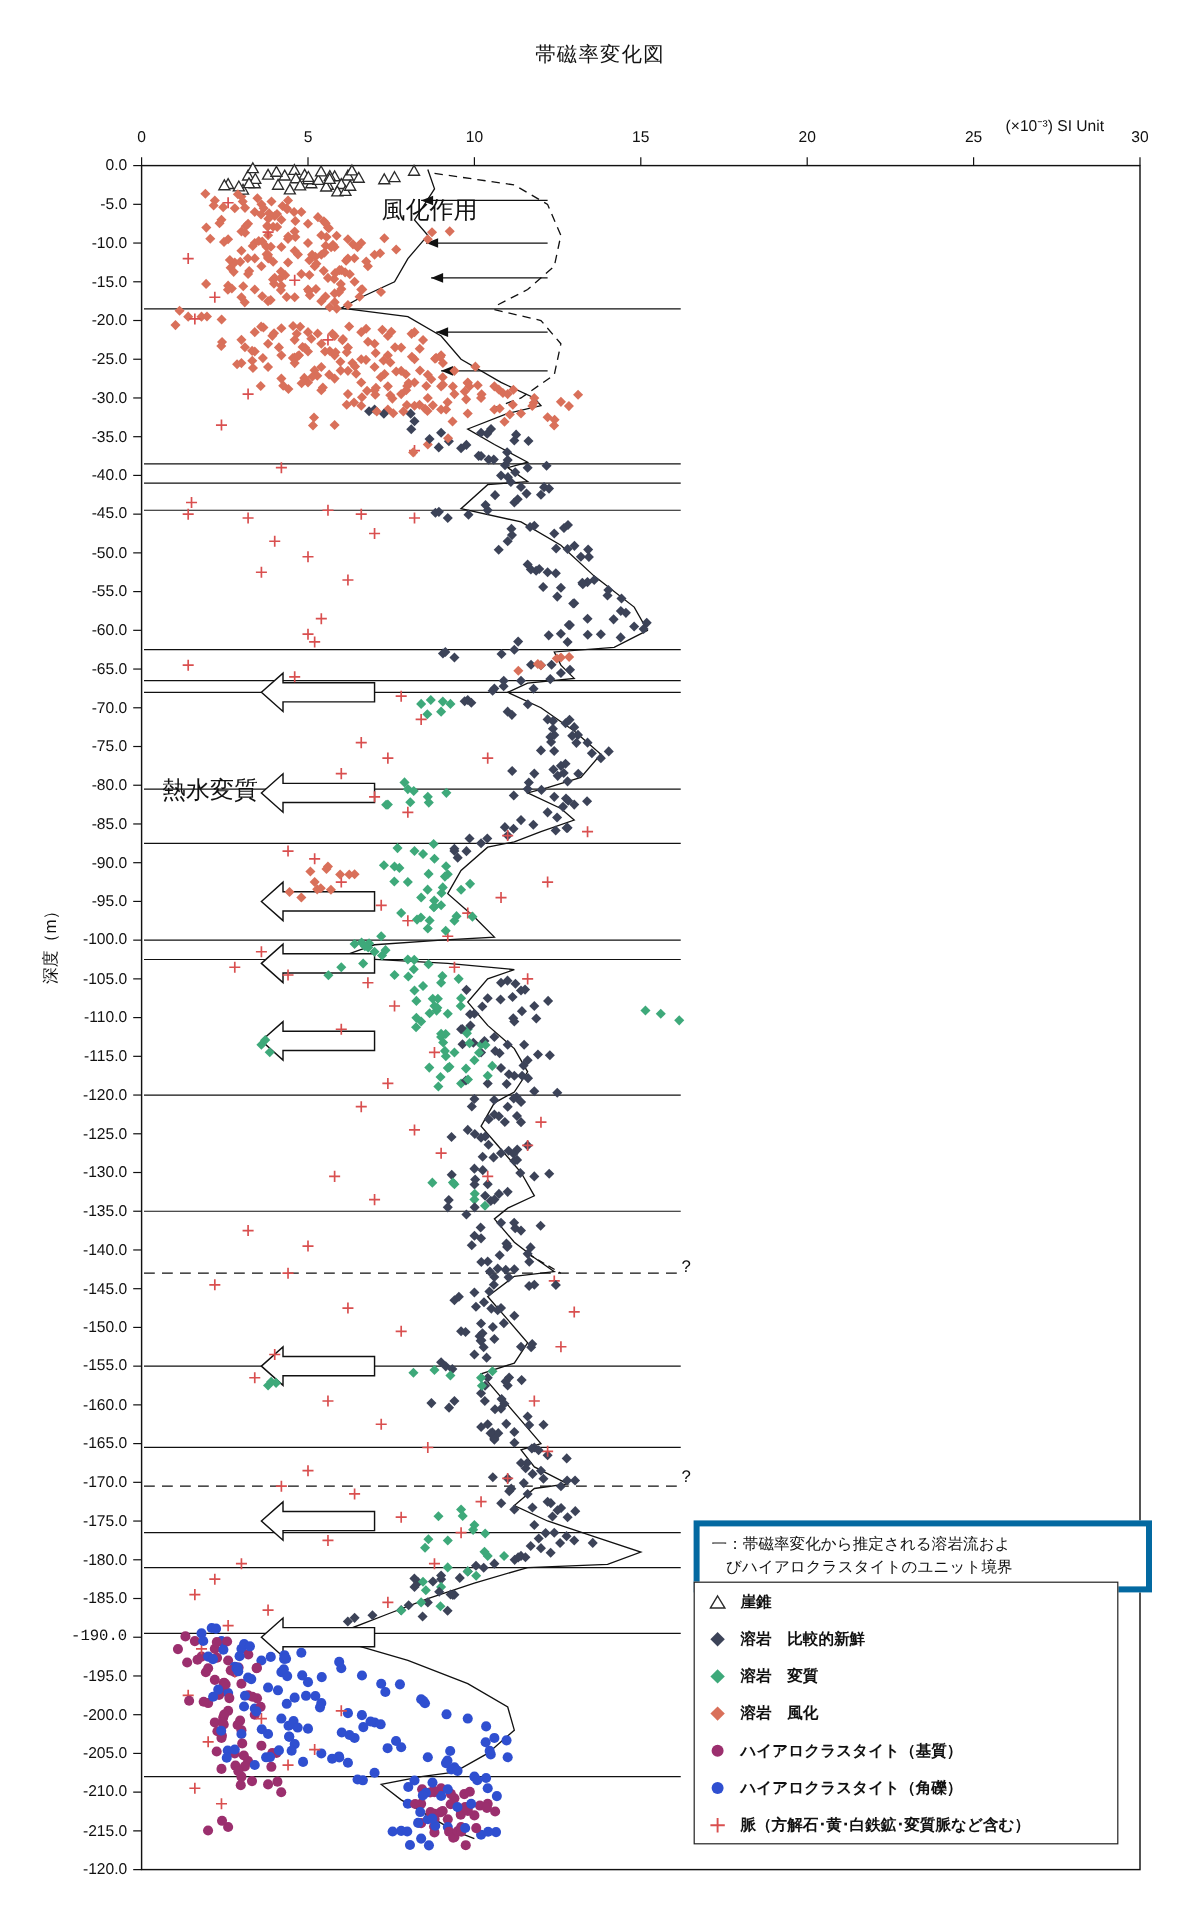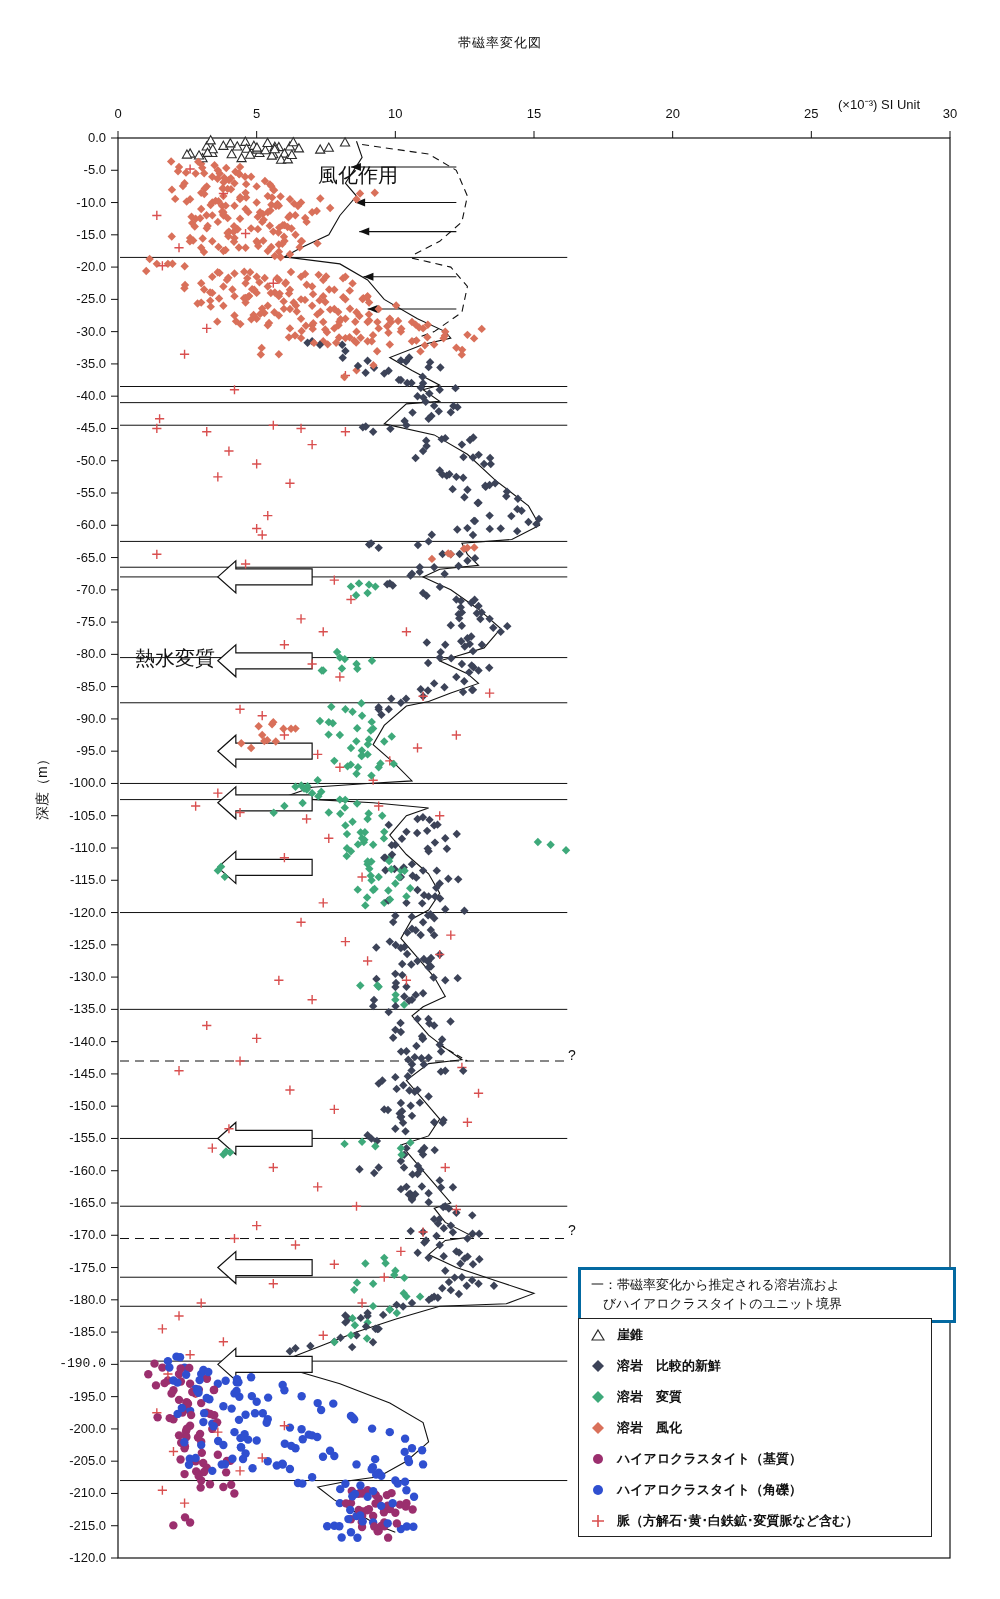--- a/index.html
+++ b/index.html
@@ -1,28 +1,28 @@
 <!DOCTYPE html>
 <html><head>
 <meta charset="utf-8">
 <style>
   html,body{margin:0;padding:0;background:#fff;}
   body{width:1000px;height:1599px;position:relative;font-family:"Liberation Sans",sans-serif;color:#111;}
   #stage{position:relative;width:1000px;height:1599px;overflow:hidden;}
-  .title{position:absolute;top:34px;left:0;width:1000px;text-align:center;font-size:13px;letter-spacing:1px;}
+  .title{position:absolute;top:34px;left:0;width:1000px;text-align:center;font-size:17px;letter-spacing:1px;}
   .unit-label{position:absolute;top:95px;left:838px;font-size:13px;white-space:nowrap;text-align:center;}
   .xlabel{position:absolute;font-size:13px;transform:translateX(-50%);}
   .ylabel{position:absolute;font-size:13px;text-align:right;white-space:nowrap;}
   .ytitle{position:absolute;left:34px;top:820px;font-size:14px;transform:rotate(-90deg);transform-origin:left top;white-space:nowrap;}
   .annot{position:absolute;font-size:20px;white-space:nowrap;}
   .qmark{position:absolute;font-size:14px;}
   .legend{position:absolute;border:1px solid #222;background:#fff;font-size:13px;}
   .legend-row{display:flex;align-items:center;gap:8px;padding:2px 8px;height:27px;}
   .legend-sym{width:22px;display:flex;justify-content:center;align-items:center;}
-  .note{position:absolute;border:3px solid #0369a1;background:#fff;font-size:13px;padding:6px 10px;line-height:1.45;}
+  .note{position:absolute;border:5px solid #0369a1;background:#fff;font-size:13px;padding:6px 10px;line-height:1.45;}
   svg{position:absolute;left:0;top:0;}
 </style>
 </head>
 <body>
 
 <div id="stage">
 
   <div class="title">帯磁率変化図</div>
   <div class="unit-label">(×10⁻³) SI Unit</div>
   <div class="ytitle">深度（m）</div>

